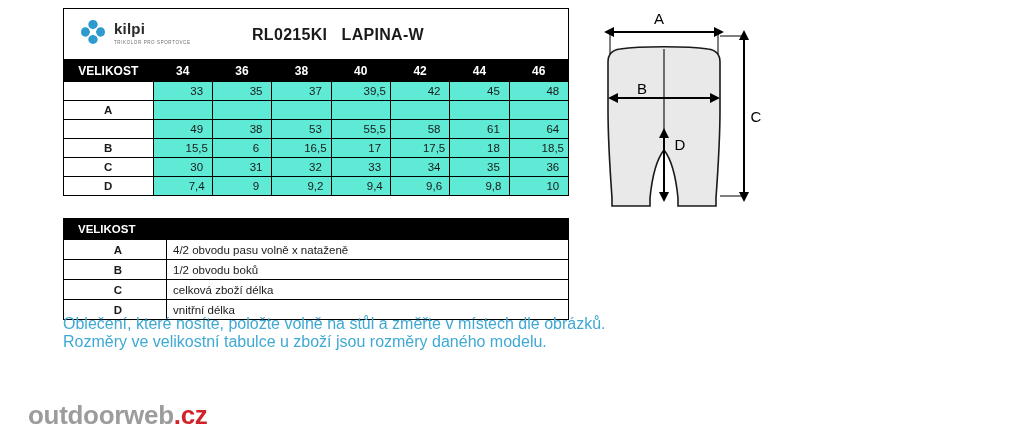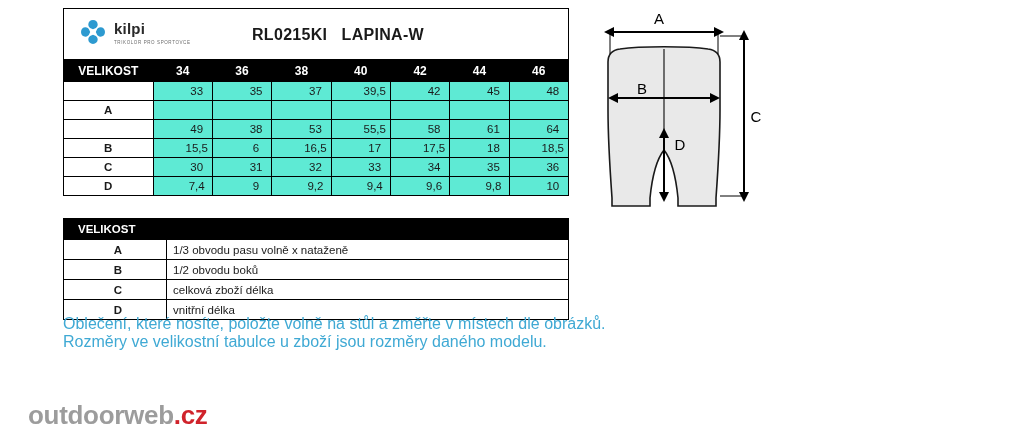--- a/index.html
+++ b/index.html
@@ -286,21 +286,21 @@
   </table>
 
   <table class="legend">
     <tbody id="legend-body">
         <tr class="head">
           <td class="key">VELIKOST</td>
           <td></td>
         </tr>
         <tr>
           <td class="key">A</td>
-          <td>1/3 obvodu pasu volně x nataženě</td>
+          <td>4/2 obvodu pasu volně x nataženě</td>
         </tr>
         <tr>
           <td class="key">B</td>
           <td>1/2 obvodu boků</td>
         </tr>
         <tr>
           <td class="key">C</td>
           <td>celková zboží délka</td>
         </tr>
         <tr>

